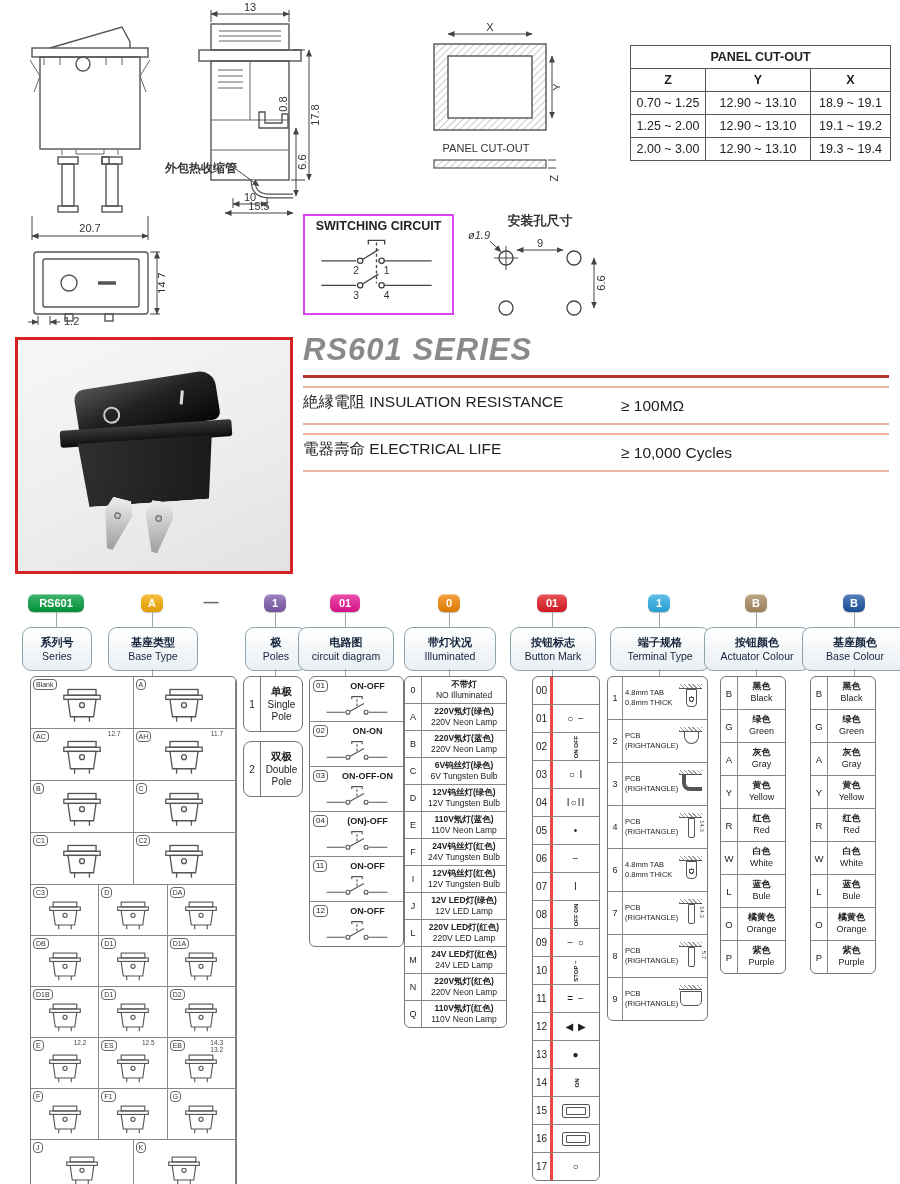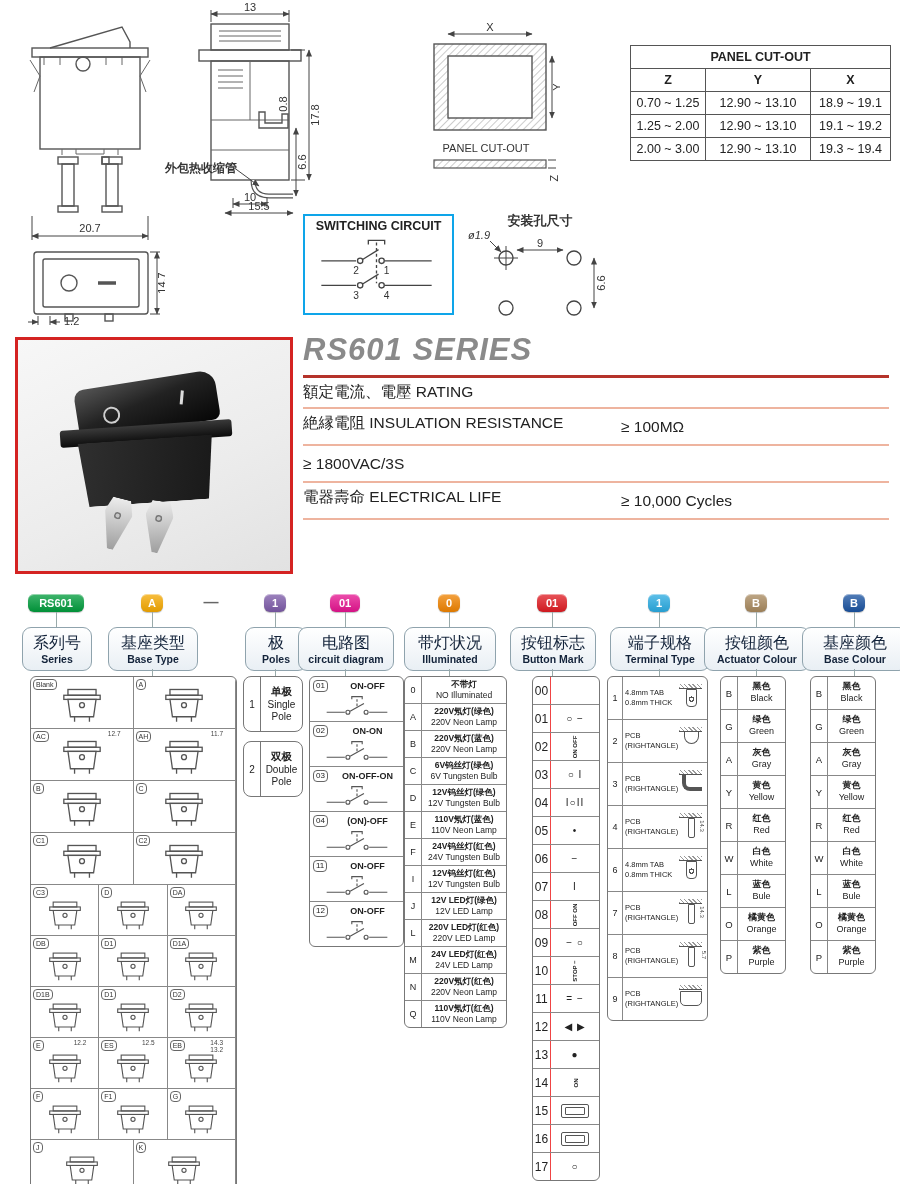--- a/index.html
+++ b/index.html
@@ -10,21 +10,21 @@
 
   
   .ln{stroke:#555;stroke-width:1.4;fill:none;}
   .lnthin{stroke:#666;stroke-width:1;fill:none;}
   .dim{stroke:#444;stroke-width:1;fill:none;}
   .dtxt{font-size:11px;fill:#333;}
   .tube{stroke:#555;stroke-width:5;fill:none;}
   .tubein{stroke:#fff;stroke-width:2.6;fill:none;}
 
   
-  #sw-box{left:303px;top:214px;width:147px;height:97px;border:2px solid #0ea5e9;background:#fff;}
+  #sw-box{left:303px;top:214px;width:147px;height:97px;border:2px solid #d946ef;background:#fff;}
   #sw-box .sw-title{text-align:center;font-size:12.5px;font-weight:bold;padding-top:3px;color:#222;}
 
   
   #cutout-table{left:630px;top:45px;width:259px;border:1.5px solid #555;background:#fff;font-size:12.5px;}
   .ct-title{text-align:center;font-weight:bold;padding:4px 0;border-bottom:1px solid #555;}
   .ct-head,.ct-row{display:flex;border-bottom:1px solid #555;}
   .ct-row:last-child{border-bottom:none;}
   .ct-head div,.ct-row div{padding:4px 0;text-align:center;border-right:1px solid #555;}
   .ct-head div:last-child,.ct-row div:last-child{border-right:none;}
   .ct-c1{width:74px;} .ct-c2{width:104px;} .ct-c3{flex:1;}
@@ -56,22 +56,22 @@
   .spec-label{width:318px;font-size:15.5px;color:#222;}
   .spec-value{flex:1;font-size:15.5px;color:#222;white-space:pre-wrap;line-height:1.75;}
 
   
   .pill{position:absolute;top:594px;height:18px;border-radius:6px;color:#fff;font-weight:bold;
         font-size:11px;line-height:18px;text-align:center;
         box-shadow:inset 0 1px 0 rgba(255,255,255,.45), 0 1px 1px rgba(0,0,0,.25);}
   .obox{position:absolute;top:627px;height:42px;border:1px solid #8fa3ad;border-radius:9px;
         background:linear-gradient(#ffffff,#e9eff4);display:flex;flex-direction:column;
         justify-content:center;text-align:center;color:#13233a;}
-  .obox .cn{font-size:16px;font-weight:normal;line-height:1.25;}
-  .obox .en{font-size:10.5px;font-weight:bold;line-height:1.2;}
+  .obox .cn{font-size:11px;font-weight:bold;line-height:1.25;}
+  .obox .en{font-size:10.5px;font-weight:normal;line-height:1.2;}
   .vline{position:absolute;width:1px;background:#9aa;}
   #dash-sep{position:absolute;left:196px;top:593px;width:30px;text-align:center;font-size:15px;font-weight:bold;color:#666;}
 
   .otable{position:absolute;top:676px;background:#fff;border:1px solid #777;border-radius:6px;overflow:hidden;}
 
   
   #bt-table{left:30px;top:676px;width:205px;}
   .bt2{display:grid;grid-template-columns:1fr 1fr;}
   .bt3{display:grid;grid-template-columns:repeat(6,1fr);}
   .bt-cell{position:relative;border-right:1px solid #888;border-bottom:1px solid #888;
@@ -108,21 +108,21 @@
   .il-row:last-child{border-bottom:none;}
   .il-code{width:16px;border-right:1px solid #888;display:flex;align-items:center;justify-content:center;font-size:9px;}
   .il-txt{flex:1;display:flex;flex-direction:column;align-items:center;justify-content:center;padding:2px 0;}
   .il-txt .cn{font-size:8.5px;font-weight:bold;line-height:1.25;}
   .il-txt .en{font-size:8.5px;line-height:1.25;}
 
   
   #bm-table{left:532px;width:66px;}
   .bm-row{display:flex;height:27px;border-bottom:1px solid #888;}
   .bm-row:last-child{border-bottom:none;}
-  .bm-code{width:17px;border-right:1px solid #ef4444;display:flex;align-items:center;justify-content:center;font-size:12px;}
+  .bm-code{width:17px;border-right:3px solid #ef4444;display:flex;align-items:center;justify-content:center;font-size:10px;}
   .bm-mark{flex:1;display:flex;align-items:center;justify-content:center;}
   .bm{font-size:10px;letter-spacing:1px;white-space:nowrap;}
   .k-vtext .bm{transform:rotate(-90deg);font-size:6px;letter-spacing:0;font-weight:bold;}
   .k-rocker .bm{width:26px;height:12px;border:1.5px solid #555;border-radius:2px;position:relative;}
   .k-rocker .bm::after{content:"";position:absolute;left:3px;right:3px;top:2px;bottom:2px;border:1px solid #555;border-radius:1px;}
 
   
   #tm-table{left:607px;width:99px;}
   .tm-row{display:flex;align-items:center;height:42px;border-bottom:1px solid #888;}
   .tm-row:last-child{border-bottom:none;}
@@ -340,31 +340,29 @@
     <div class="ph-body"></div>
     <div class="ph-pin ph-pin1"></div>
     <div class="ph-pin ph-pin2"></div>
   </div>
 
   <div id="series" class="abs">
     <div class="series-title">RS601 SERIES</div>
     <div class="spec-table">
 
         <div class="spec-row">
-          <div class="spec-label">額定電流、電壓 RATING</div>
         </div>
 
 
         <div class="spec-row">
           <div class="spec-label">絶縁電阻 INSULATION RESISTANCE</div>
           <div class="spec-value">≥ 100MΩ</div>
         </div>
 
         <div class="spec-row">
-          <div class="spec-value">≥ 1800VAC/3S</div>
         </div>
 
         <div class="spec-row">
           <div class="spec-label">電器壽命 ELECTRICAL LIFE</div>
           <div class="spec-value">≥ 10,000 Cycles</div>
         </div>
       </div>
   </div>
 
   <div id="ordering">

